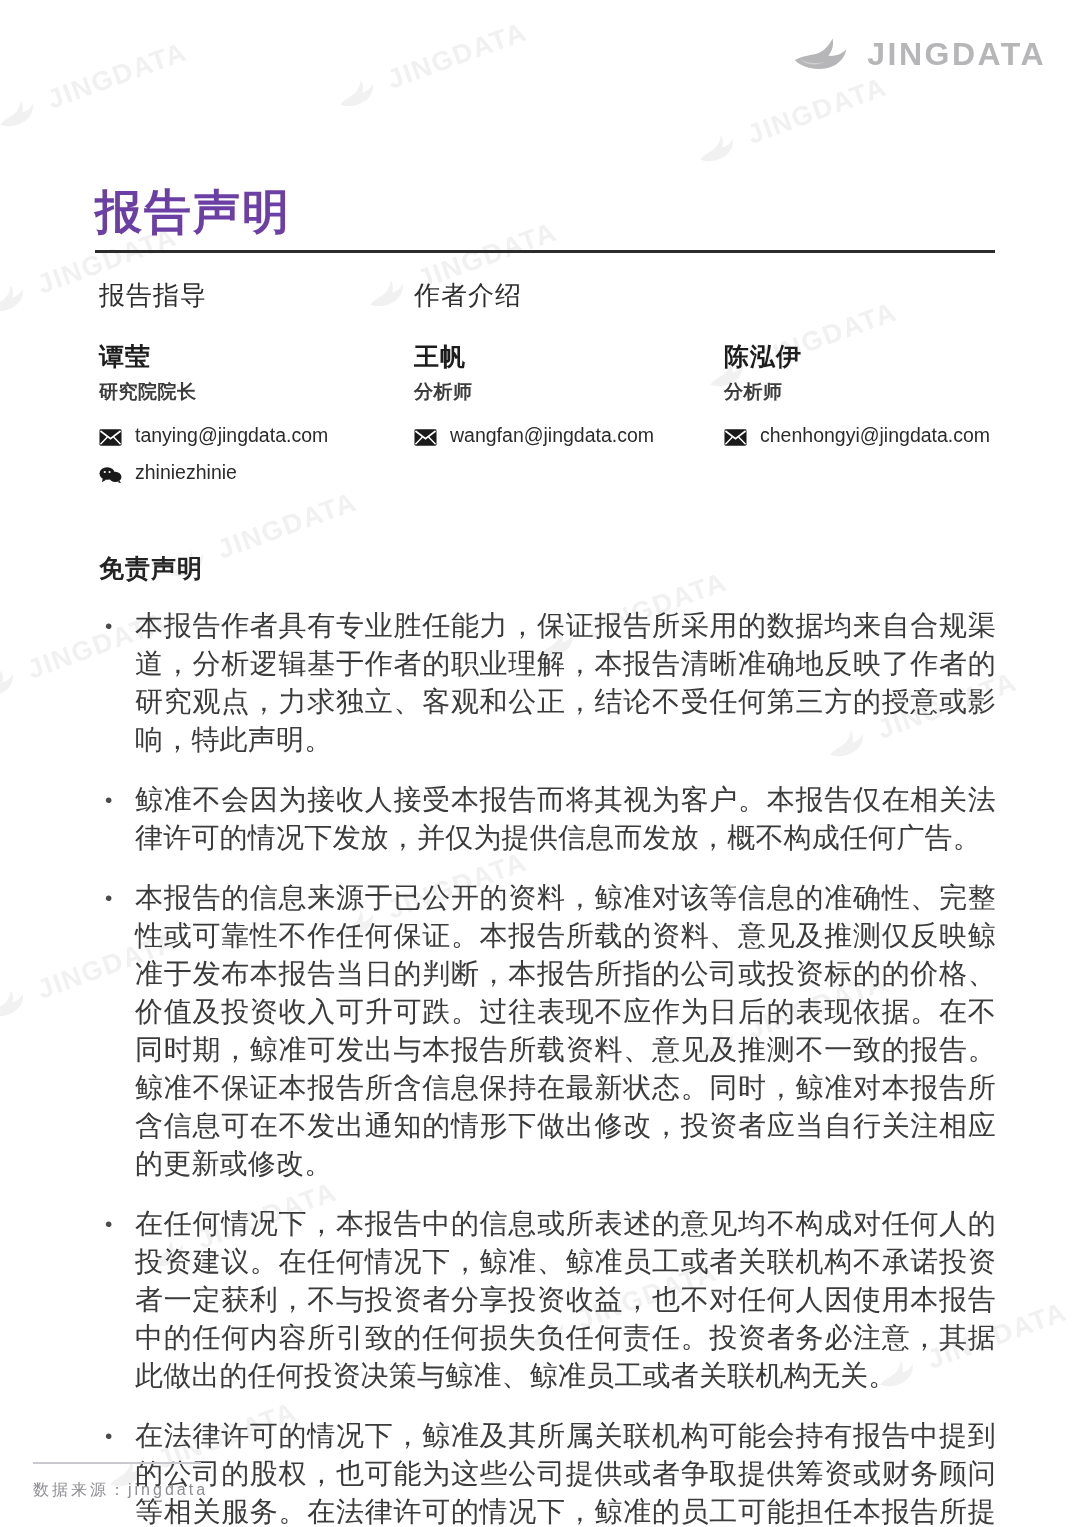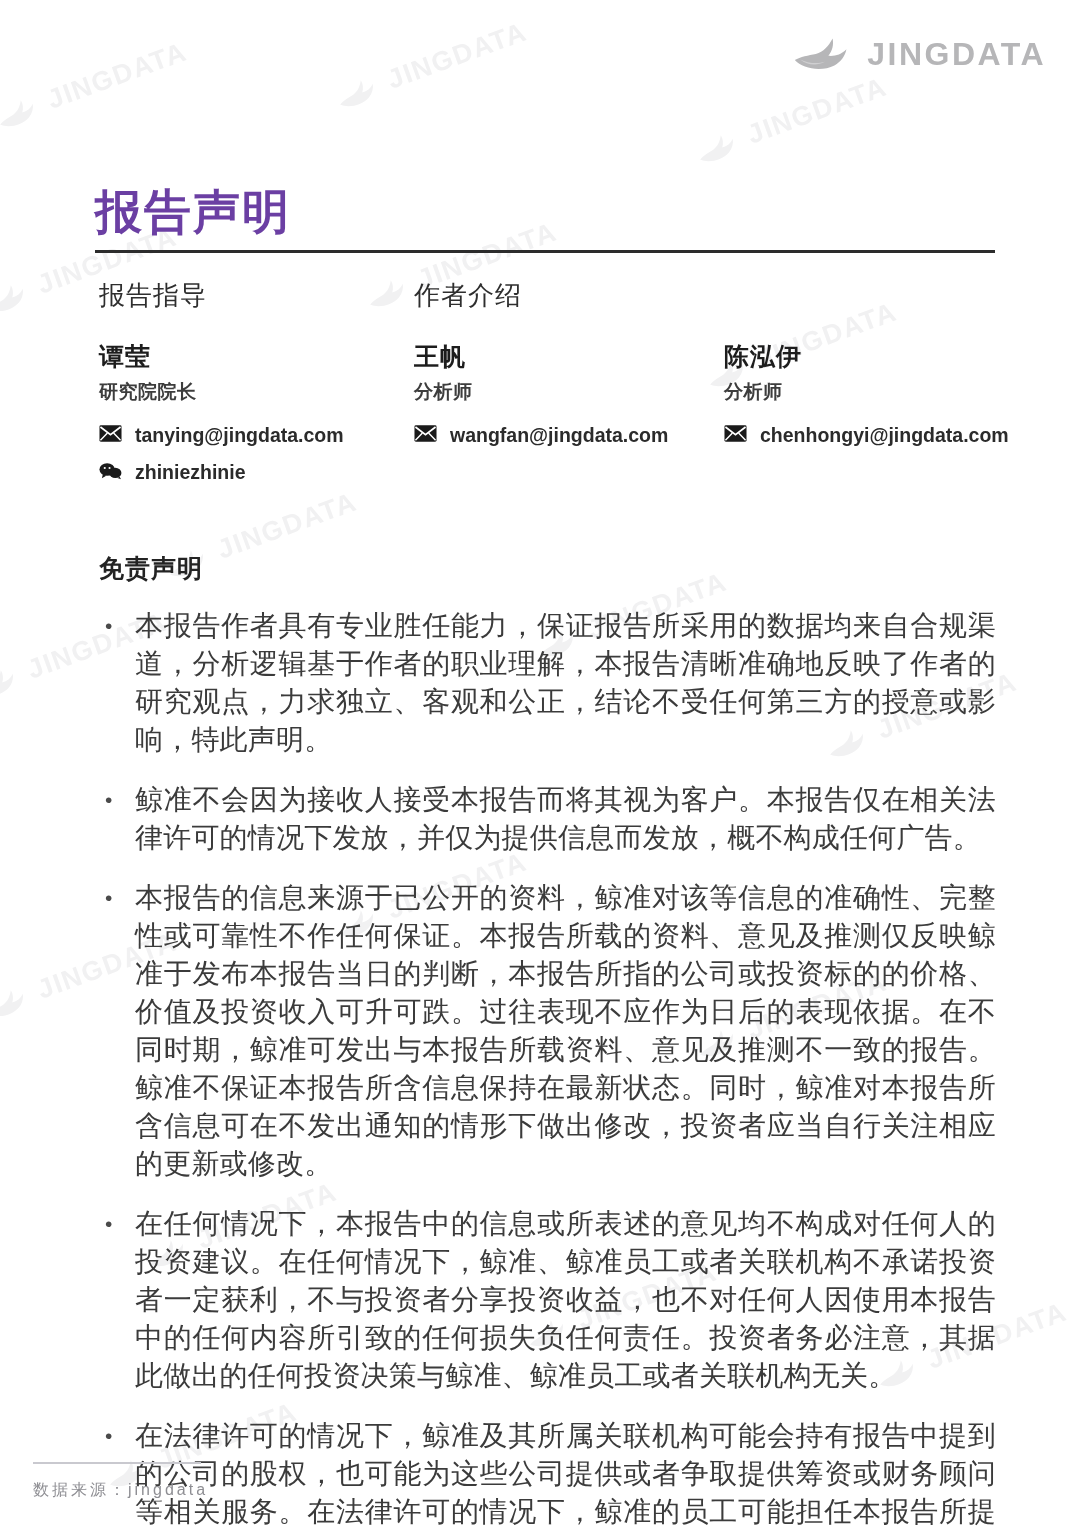--- a/index.html
+++ b/index.html
@@ -124,25 +124,24 @@
   .person-role {
     margin-top: 6px;
     font-size: 19px;
     color: #3d3d3d;
     letter-spacing: 0.5px;
     font-weight: bold;
   }
   .contact-line {
     margin-top: 19px;
     display: flex;
-    align-items: flex-start;
+    align-items: flex-end;
     gap: 13px;
     font-size: 19.5px;
     color: #2b2b2b;
-    font-weight: bold;
   }
   .contact-line.second { margin-top: 14px; }
   .contact-icon { width: 23px; height: 19px; flex: none; }
   .contact-icon svg { display: block; width: 100%; height: 100%; }
 
   
   .disclaimer {
     position: absolute;
     top: 552px;
     left: 99px;

